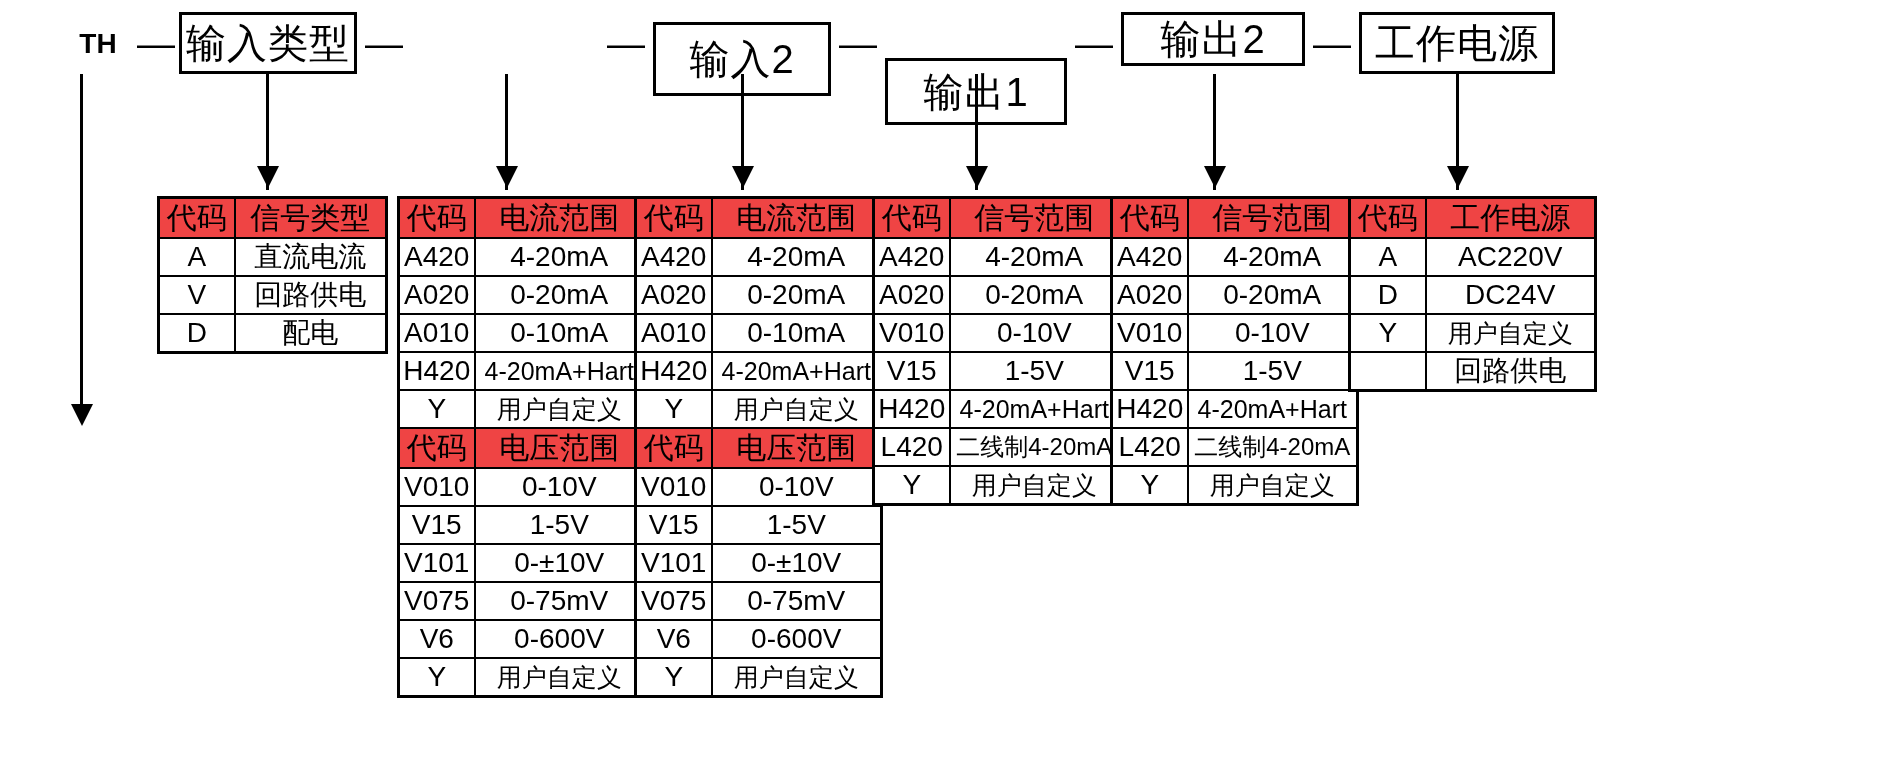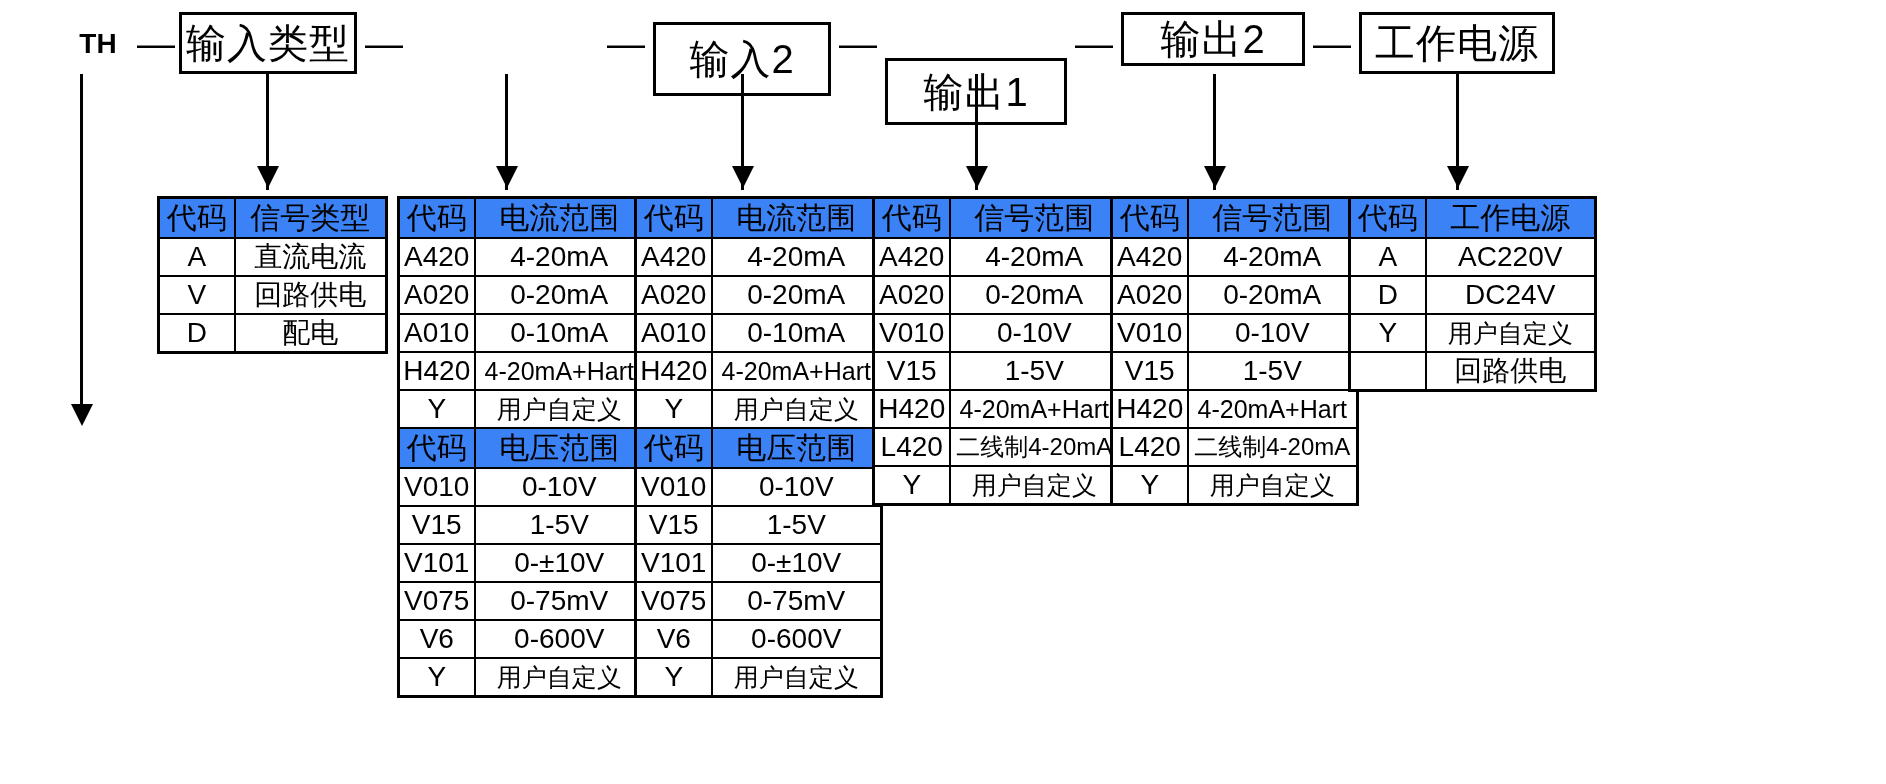--- a/index.html
+++ b/index.html
@@ -52,21 +52,21 @@
     border:2px solid #000;
     font-size:28px;
     line-height:1;
     padding:4px 2px;
     text-align:center;
     white-space:nowrap;
     height:36px;
     font-family:"Liberation Sans","DejaVu Sans",sans-serif;
   }
   .tbl td.hd {
-    background:#3b82f6;
+    background:#ef4444;
     font-size:30px;
     border:2px solid #000;
   }
   .tbl.outer { border:3px solid #000; }
   .cjk { font-family:Liberation Sans, sans-serif; }
 
   .code-col { width:76px; }
   .val-col  { width:152px; }
   .val-col-wide { width:170px; }
 

